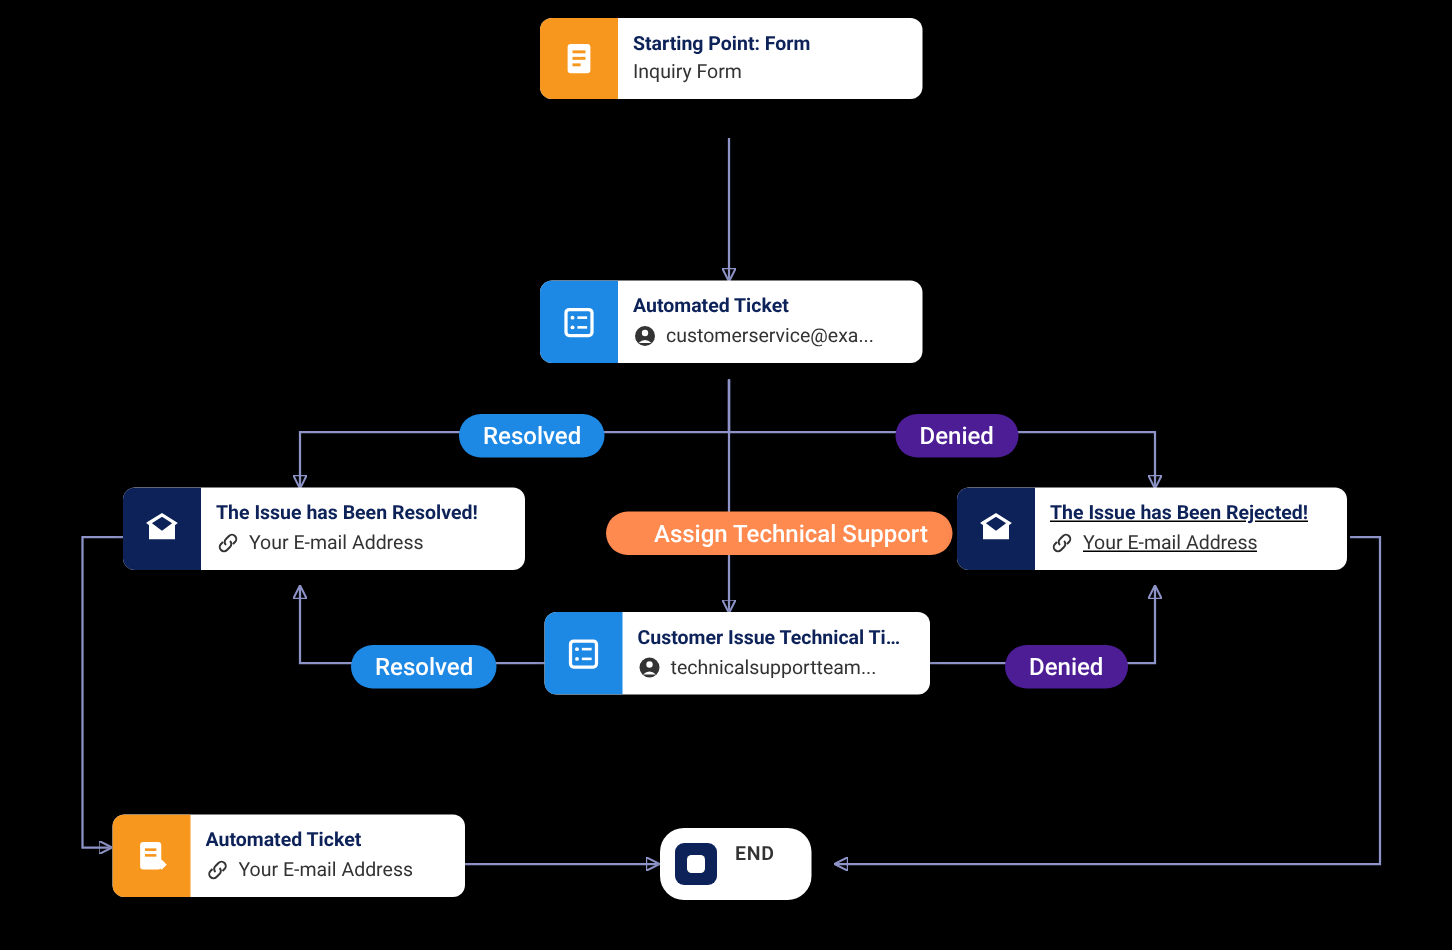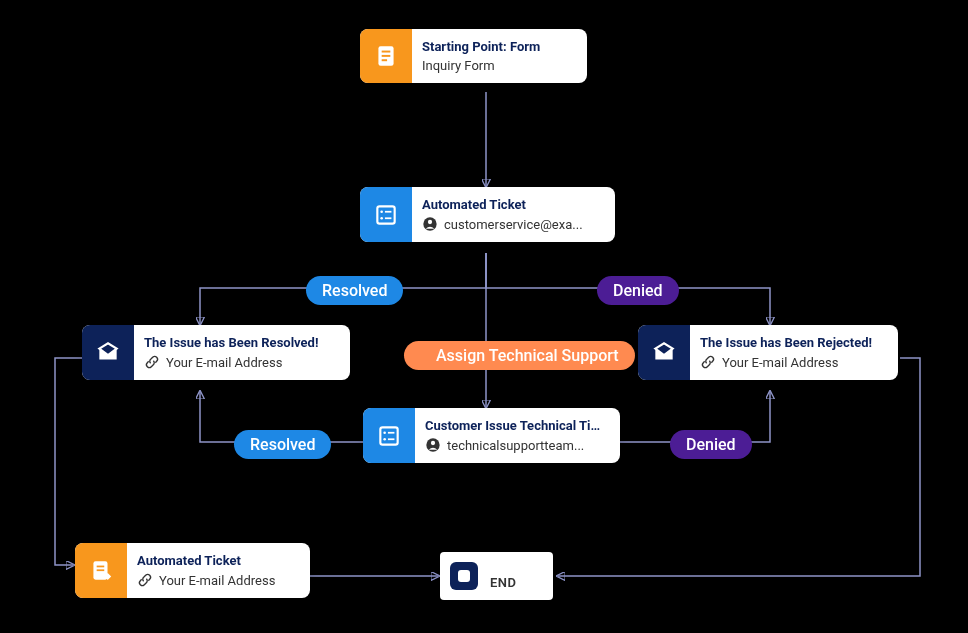--- a/index.html
+++ b/index.html
@@ -56,25 +56,25 @@
     text-overflow: ellipsis;
   }
   .node .sub svg { width: 16px; height: 16px; flex-shrink: 0; }
   .node .sub span { overflow: hidden; text-overflow: ellipsis; }
   .icon-orange { background: #f8971d; }
   .icon-blue   { background: #1e88e5; }
   .icon-navy   { background: #0d2259; }
   .end-node {
     position: absolute;
     background: #fff;
-    border-radius: 4px;
+    border-radius: 16px;
     box-shadow: 0 2px 8px rgba(0,0,0,0.15);
     display: flex;
-    align-items: flex-end;
-    padding: 10px 36px 10px 10px;
+    align-items: flex-start;
+    padding: 10px 24px 10px 10px;
     gap: 12px;
     z-index: 10;
   }
   .end-node .end-icon {
     width: 28px; height: 28px;
     border-radius: 6px;
     background: #0d2259;
     display: flex; align-items: center; justify-content: center;
   }
   .end-node .end-icon .inner {
@@ -130,21 +130,21 @@
 
   <path d="M 620 442 L 770 442 L 770 392" marker-end="url(#arrow)"></path>
 
   <path d="M 82 358 L 55 358 L 55 565 L 73 565" marker-end="url(#arrow)"></path>
 
   <path d="M 900 358 L 920 358 L 920 576 L 558 576" marker-end="url(#arrow)"></path>
 
   <path d="M 310 576 L 438 576" marker-end="url(#arrow)"></path>
 </svg>
 
-<div class="node" style="left:360px; top:29px; width:227px;">
+<div class="node" style="left:360px; top:12px; width:255px;">
   <div class="icon-box icon-orange">
     <svg viewBox="0 0 24 24" fill="none">
         <rect x="5" y="3" width="14" height="18" rx="2" fill="#fff"></rect>
         <rect x="8" y="7" width="8" height="1.8" fill="#f8971d"></rect>
         <rect x="8" y="11" width="8" height="1.8" fill="#f8971d"></rect>
         <rect x="8" y="15" width="5" height="1.8" fill="#f8971d"></rect>
       </svg>
   </div>
   <div class="content">
     <div class="title">Starting Point: Form</div>
@@ -188,21 +188,21 @@
     <div class="title">The Issue has Been Resolved!</div>
     <div class="sub">
       <svg viewBox="0 0 24 24">
           <path d="M10 14 a4 4 0 0 1 0-6 l3-3 a4 4 0 0 1 6 6 l-2 2 M14 10 a4 4 0 0 1 0 6 l-3 3 a4 4 0 0 1 -6 -6 l2-2" stroke="#333" stroke-width="2" fill="none"></path>
         </svg>
       <span>Your E-mail Address</span>
     </div>
   </div>
 </div>
 
-<div class="node" style="left:638px; top:325px; width:260px;">
+<div class="node" style="left:638px; top:325px; width:260px;text-decoration:underline;">
   <div class="icon-box icon-navy">
     <svg viewBox="0 0 24 24" fill="none">
         <path d="M4 8 L12 14 L20 8 L20 18 L4 18 Z" fill="#fff"></path>
         <path d="M4 8 L12 3 L20 8 L12 14 Z" fill="none" stroke="#fff" stroke-width="2"></path>
       </svg>
   </div>
   <div class="content">
     <div class="title">The Issue has Been Rejected!</div>
     <div class="sub">
       <svg viewBox="0 0 24 24">

